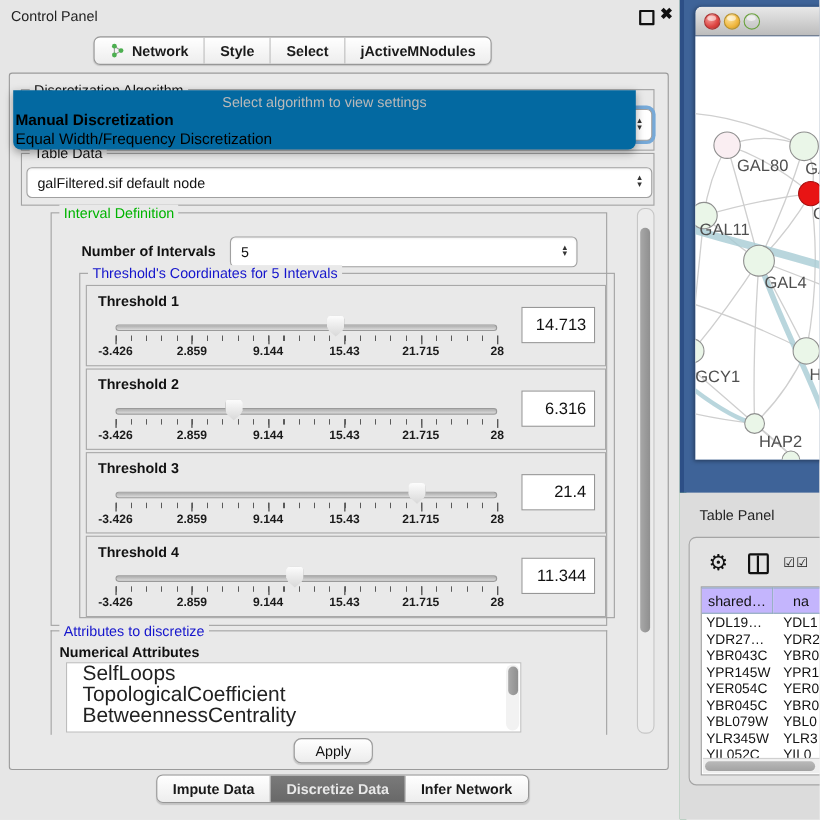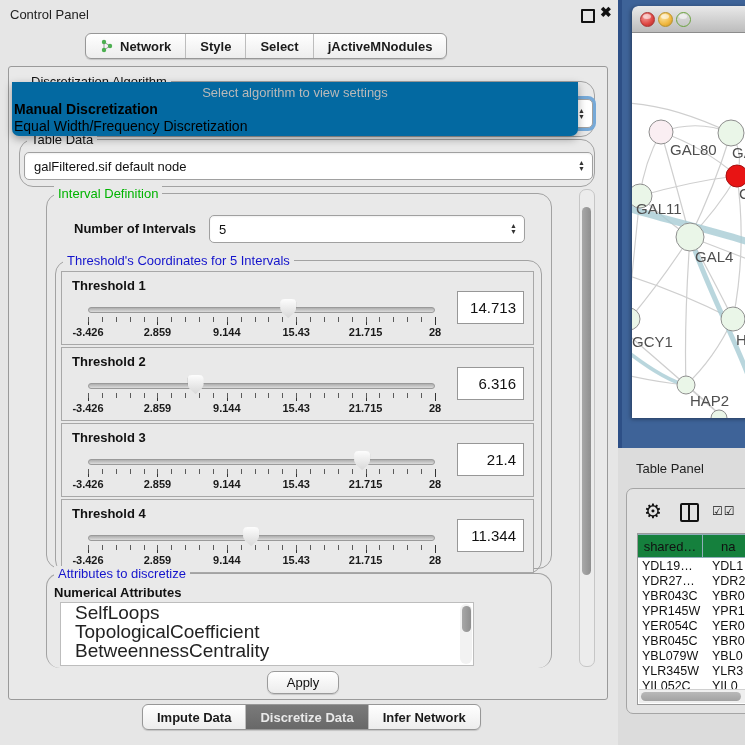--- a/index.html
+++ b/index.html
@@ -19,21 +19,21 @@
        color:#1a1a1a;border-right:1px solid #bdbdbd;white-space:nowrap;}
   .seg .sg:last-child{border-right:none;}
   .seg .sg.sel{background:linear-gradient(#7a7a7a,#686868);color:#e9e9e9;}
   #topseg{left:85px;top:33px;}
   #botseg{left:142px;top:704px;}
   .nicon{width:14px;height:14px;margin-right:6px;}
 
   #content{position:absolute;left:8px;top:66px;width:598px;height:632px;background:#e9e9e9;
            border:1px solid #9a9a9a;border-radius:3px;}
 
-  .group{position:absolute;border:1px solid #a2a2a2;border-radius:14px;}
+  .group{position:absolute;border:1px solid #a2a2a2;border-radius:0;}
   .legend{position:absolute;top:-8px;left:7px;background:#e9e9e9;padding:0 4px;font-size:13px;color:#111;white-space:nowrap;}
   .legend.green{color:#00b400;}
   .legend.blue{color:#1414cc;}
 
   .combo{position:absolute;background:#fff;border:1px solid #a0a0a0;border-radius:5px;font-size:13px;color:#111;
          display:flex;align-items:center;padding-left:9px;box-shadow:inset 0 1px 2px rgba(0,0,0,.06);}
   .combo .arrows{position:absolute;right:7px;top:0;bottom:0;display:flex;flex-direction:column;justify-content:center;
          font-size:7px;line-height:6px;color:#333;text-align:center;}
   .combo.focus{box-shadow:0 0 0 3px #76a9d8;}
 
@@ -90,21 +90,21 @@
 
   #right-lower{position:absolute;left:618px;top:448px;width:127px;height:297px;background:#dcdcdc;}
   #tp-title{position:absolute;left:18px;top:13px;font-size:13px;color:#222;}
   #tp-box{position:absolute;left:8px;top:40px;width:130px;height:224px;background:#e3e3e3;border:1px solid #a5a5a5;border-radius:7px 0 0 7px;}
   .gear{position:absolute;left:17px;top:10px;font-size:20px;color:#111;}
   .colsic{position:absolute;left:53px;top:14px;width:15px;height:15px;border:2px solid #111;border-radius:2px;}
   .colsic i{position:absolute;left:6px;top:0;bottom:0;width:2px;background:#111;}
   .checks{position:absolute;left:85px;top:15px;font-size:12px;color:#111;letter-spacing:1px;}
   #tp-table{position:absolute;left:10px;top:44px;width:130px;height:170px;background:#fff;border:1px solid #9a9a9a;}
   .th-row{position:absolute;left:0;top:0;right:0;height:24px;display:flex;}
-  .th-cell{background:#15803d;border:1px solid #90aeba;border-left:none;font-size:13px;color:#111;
+  .th-cell{background:#c4b5fd;border:1px solid #90aeba;border-left:none;font-size:13px;color:#111;
            display:flex;align-items:center;justify-content:center;overflow:hidden;white-space:nowrap;}
   .tb-rows{position:absolute;left:0;top:25px;right:0;bottom:0;overflow:hidden;}
   .tb-row{display:flex;height:15px;line-height:15px;font-size:12.5px;color:#111;}
   .tb-c1{width:64px;padding-left:4px;overflow:hidden;white-space:nowrap;}
   .tb-c2{flex:1;padding-left:6px;overflow:hidden;white-space:nowrap;}
   #tp-hscroll{position:absolute;left:1px;right:1px;bottom:1px;height:13px;background:#efefef;border-top:1px solid #d0d0d0;}
 </style>
 </head>
 <body>
 
@@ -157,21 +157,21 @@
       </div>
 
       <div class="group" style="left:37px;top:126px;width:504px;height:374px;">
         <span class="legend green">Interval Definition</span>
         <span class="bold-label" style="left:27px;top:27px;">Number of Intervals</span>
         <div class="combo" style="left:162px;top:21px;width:305px;height:26px;">
           <span>5</span>
           <span class="arrows">▲<br>▼</span>
         </div>
 
-        <div class="group" style="left:8px;top:54px;width:485px;height:312px;margin-top:12px;">
+        <div class="group" style="left:25px;top:54px;width:485px;height:312px;">
           <span class="legend blue">Threshold's Coordinates for 5 Intervals</span>
           <div id="threshold-stack" style="position:absolute;left:5px;top:10px;width:473px;">
               <div class="t-box">
                 <div class="t-label">Threshold 1</div>
                 <div class="t-slider">
                   <div class="rail"></div>
                   <div class="majtick" style="left: 0%;"></div>
                   <div class="majtick" style="left: 20%;"></div>
                   <div class="majtick" style="left: 40%;"></div>
                   <div class="majtick" style="left: 60%;"></div>

